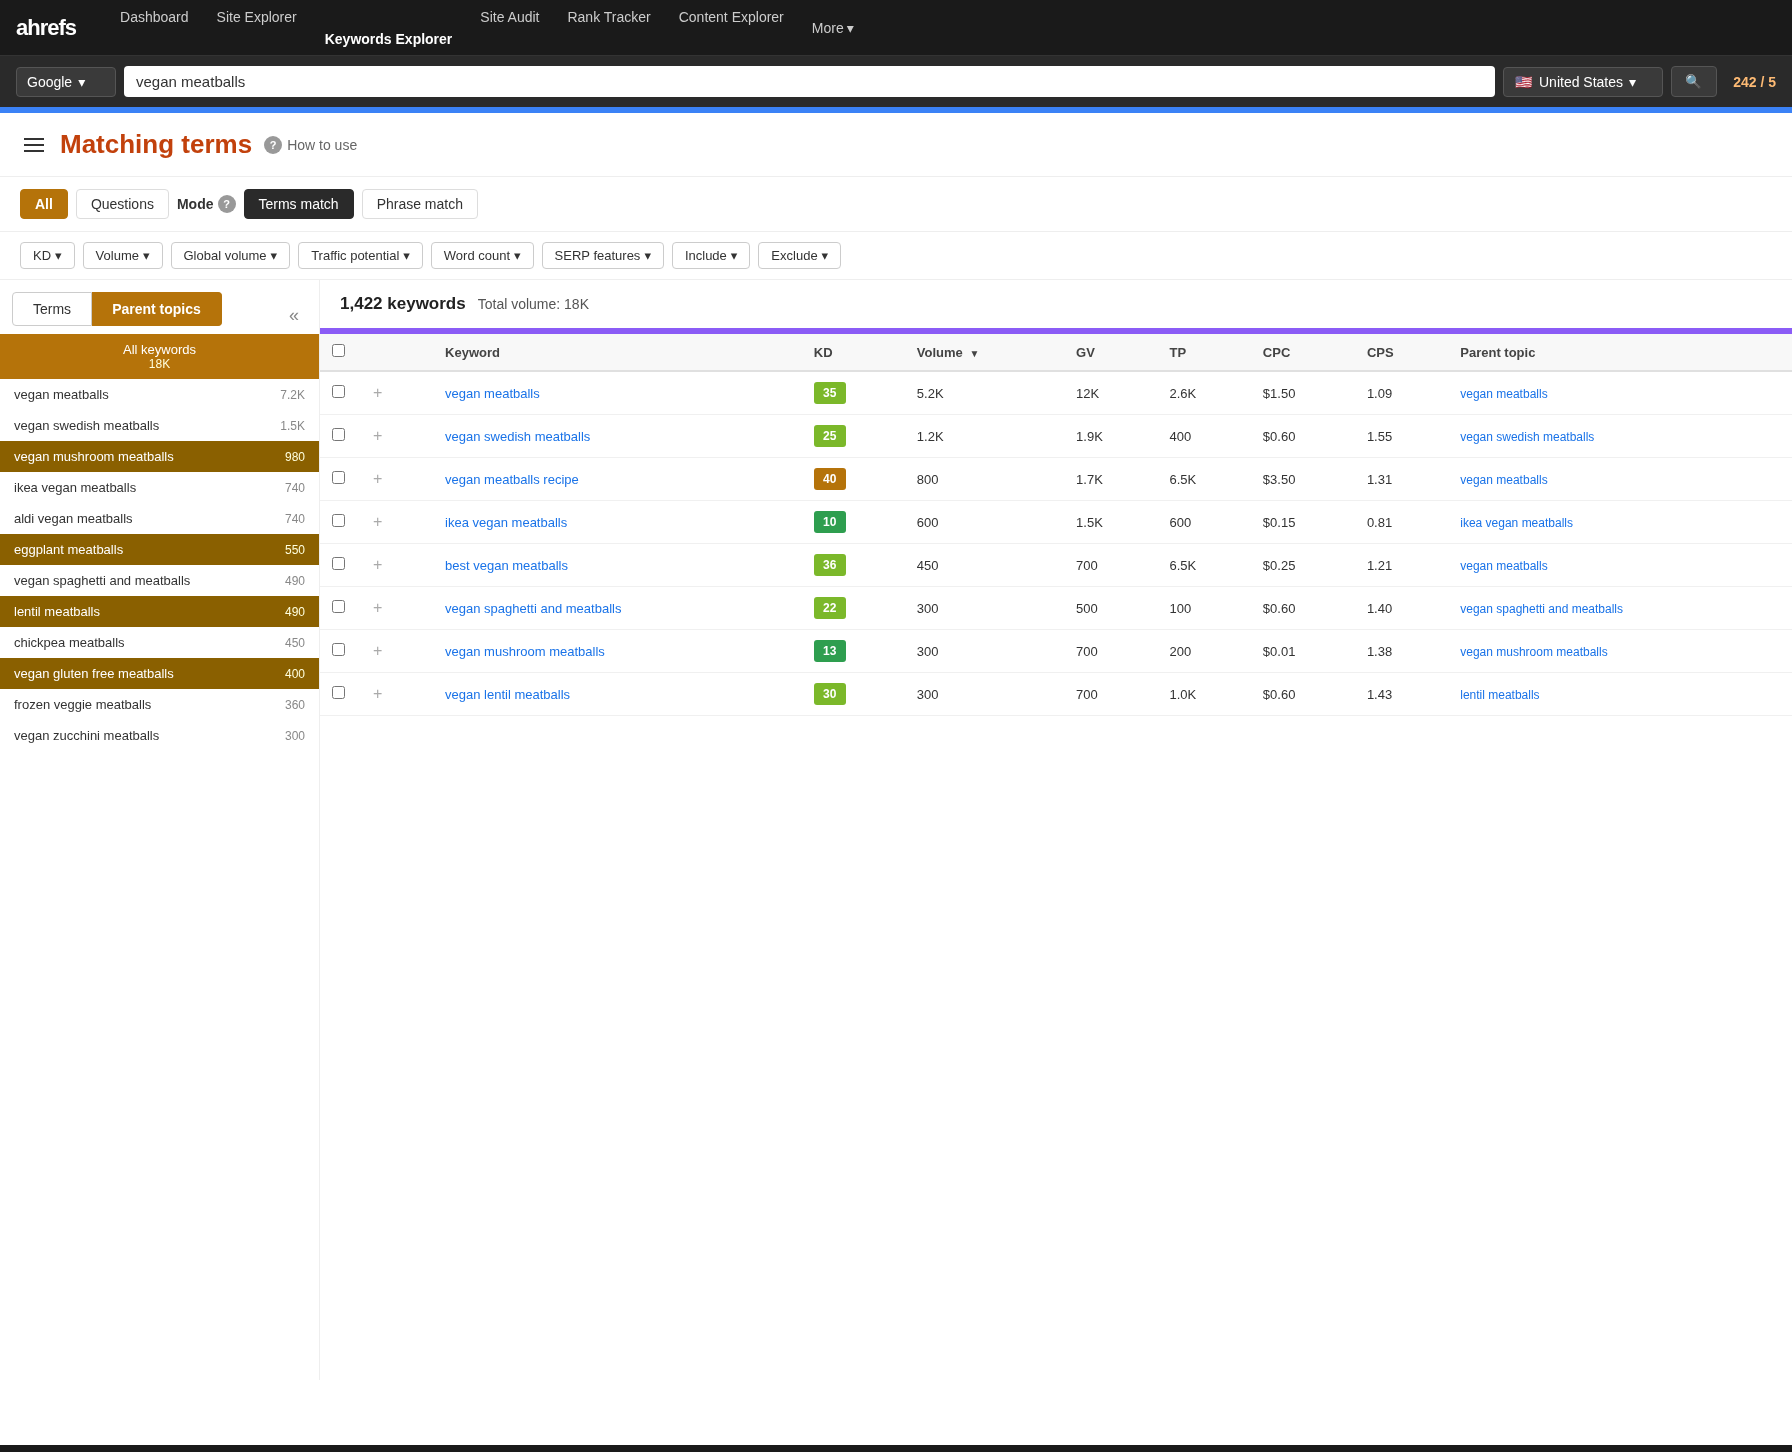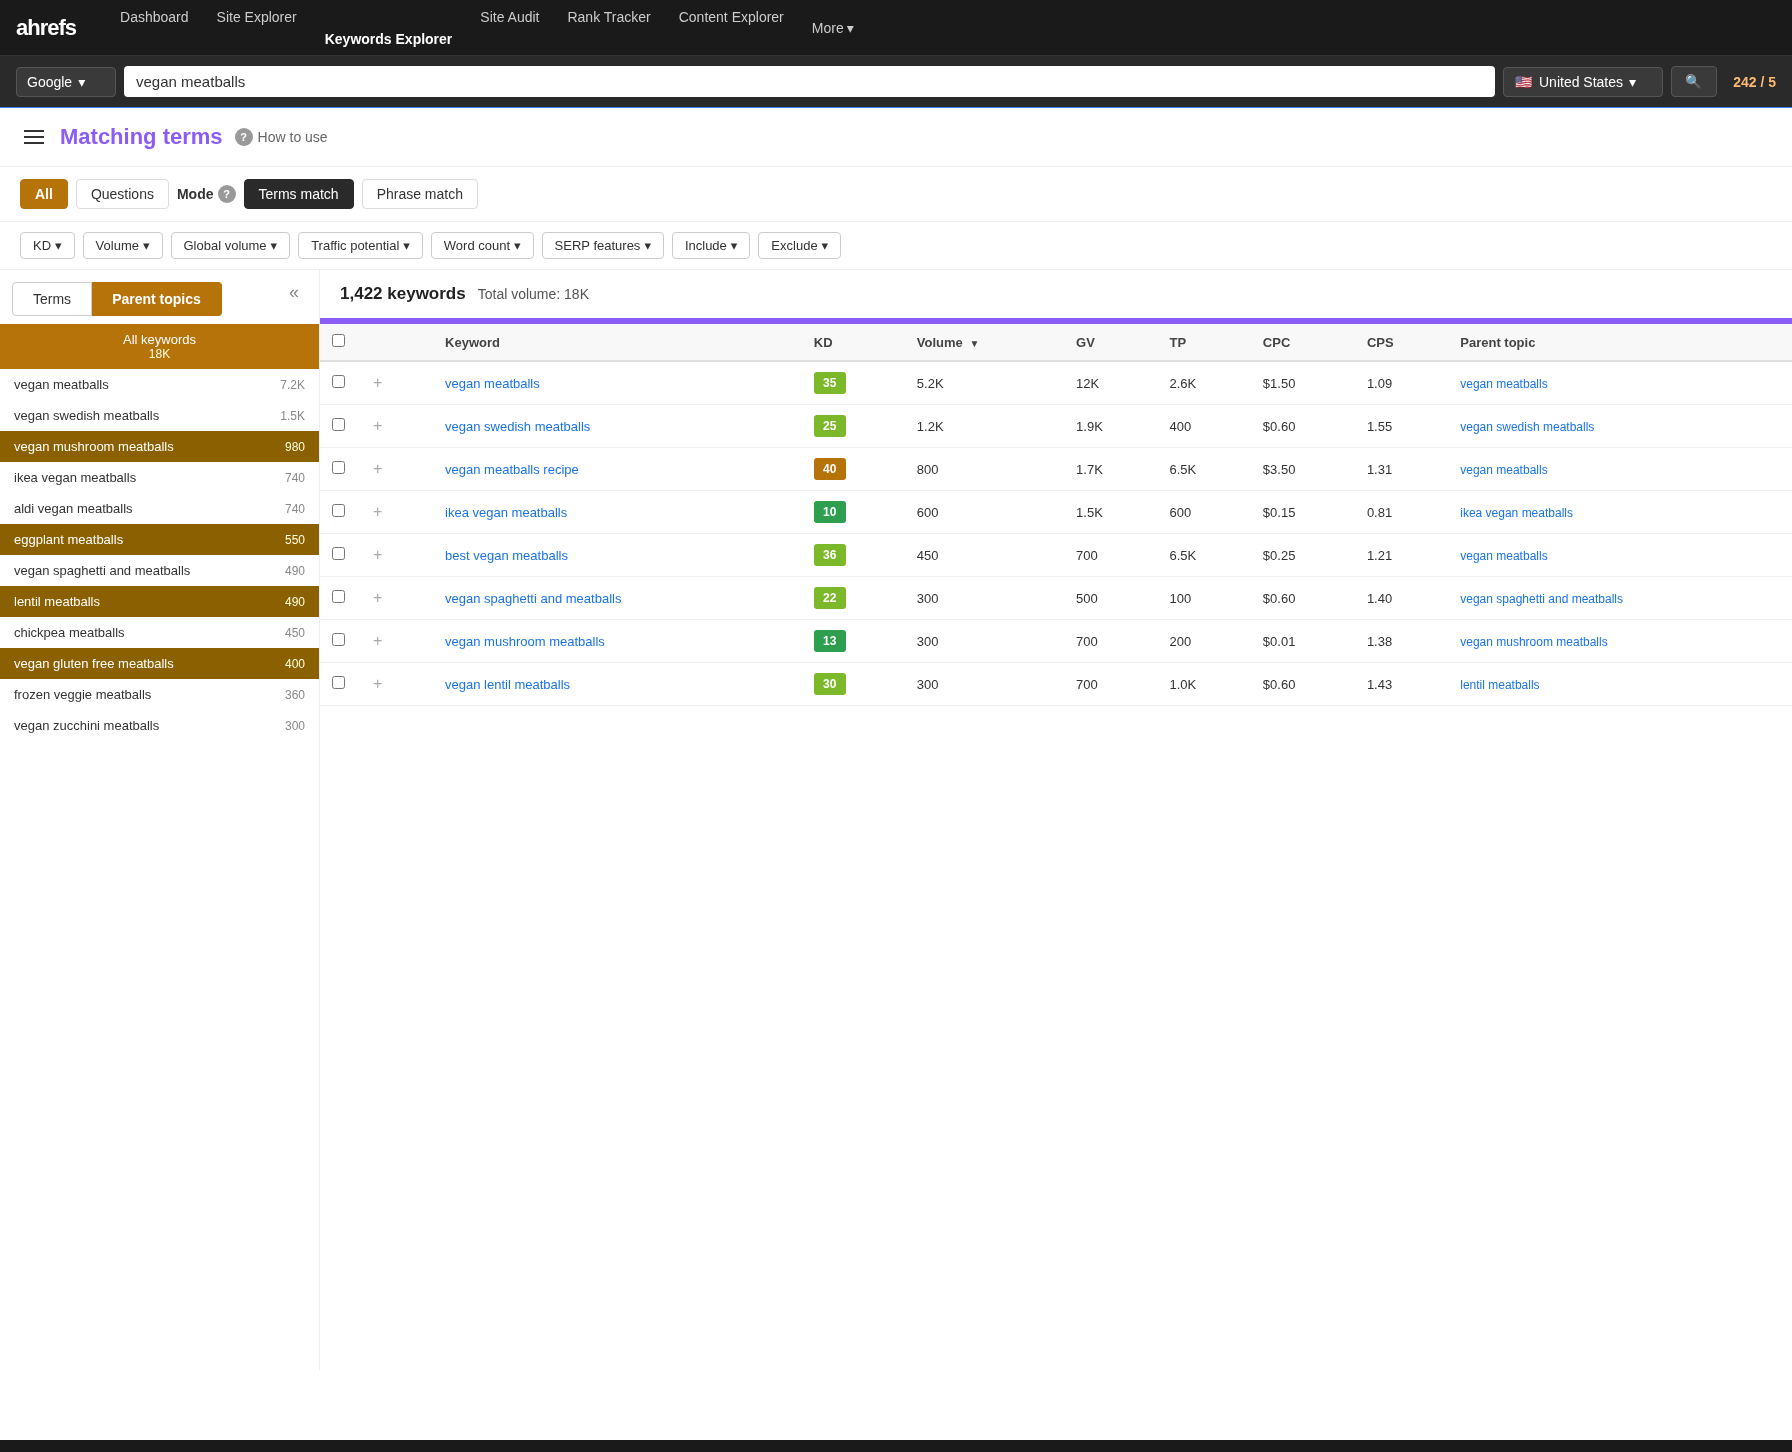--- a/index.html
+++ b/index.html
@@ -7,35 +7,35 @@
 
     
     .top-nav { background: #1a1a1a; display: flex; align-items: center; padding: 0 16px; height: 56px; border-bottom: 1px solid #333; }
     .logo { color: #f0a500; font-size: 22px; font-weight: 900; margin-right: 32px; letter-spacing: -1px; }
     .logo span { color: #fff; }
     .nav-links { display: flex; gap: 4px; }
     .nav-link { color: #ccc; text-decoration: none; padding: 6px 12px; border-radius: 4px; font-size: 14px; cursor: pointer; }
     .nav-link.active { color: #fff; font-weight: 600; margin-top: 22px; }
 
     
-    .search-bar { background: #2a2a2a; padding: 10px 16px; display: flex; align-items: center; gap: 8px; border-bottom: 1px solid #3b82f6; }
+    .search-bar { background: #2a2a2a; padding: 10px 16px; display: flex; align-items: center; gap: 8px; border-bottom: 6px solid #3b82f6; }
     .search-engine-select { background: #3a3a3a; border: 1px solid #555; color: #fff; padding: 6px 10px; border-radius: 4px; font-size: 14px; display: flex; align-items: center; gap: 6px; cursor: pointer; min-width: 100px; }
     .search-input { flex: 1; background: #fff; color: #333; padding: 7px 12px; border-radius: 4px; border: none; font-size: 15px; outline: none; }
     .country-select { background: #3a3a3a; border: 1px solid #555; color: #fff; padding: 6px 12px; border-radius: 4px; font-size: 14px; display: flex; align-items: center; gap: 6px; cursor: pointer; min-width: 160px; }
     .search-btn { background: #3a3a3a; border: 1px solid #555; color: #fff; padding: 7px 14px; border-radius: 4px; cursor: pointer; display: flex; align-items: center; }
     .result-count { color: #fdba74; font-size: 14px; margin-left: 8px; font-weight: bold; }
 
     
     .content { background: #fff; color: #333; min-height: calc(1452px - 120px); }
 
     
     .page-header { padding: 16px 20px; display: flex; align-items: center; gap: 12px; border-bottom: 1px solid #eee; }
     .hamburger { display: flex; flex-direction: column; gap: 4px; cursor: pointer; padding: 4px; }
     .hamburger span { display: block; width: 20px; height: 2px; background: #333; }
-    .page-title { font-size: 22px; font-weight: 700; color: #8b5cf6; }
+    .page-title { font-size: 26px; font-weight: 700; color: #c2410c; }
     .how-to-use { display: flex; align-items: center; gap: 5px; color: #666; font-size: 14px; cursor: pointer; }
     .help-icon { width: 18px; height: 18px; border-radius: 50%; background: #999; color: #fff; display: inline-flex; align-items: center; justify-content: center; font-size: 11px; font-weight: bold; }
 
     
     .mode-bar { padding: 12px 20px; display: flex; align-items: center; gap: 8px; border-bottom: 1px solid #eee; }
     .tab-btn { padding: 6px 14px; border-radius: 4px; border: 1px solid #ddd; background: #fff; color: #333; font-size: 14px; cursor: pointer; }
     .tab-btn.active-orange { background: #b5730a; border-color: #b5730a; color: #fff; font-weight: 600; }
     .tab-btn.active-dark { background: #2a2a2a; border-color: #2a2a2a; color: #fff; }
     .mode-label { font-weight: 600; color: #333; font-size: 14px; display: flex; align-items: center; gap: 4px; }
 
@@ -46,21 +46,21 @@
     
     .main-split { display: flex; min-height: 1100px; }
 
     
     .sidebar { width: 320px; border-right: 1px solid #eee; flex-shrink: 0; }
     .sidebar-tab { padding: 8px 20px; border: 1px solid #ccc; font-size: 14px; cursor: pointer; }
     .sidebar-tab:first-child { border-radius: 4px 0 0 4px; }
     .sidebar-tab:last-child { border-radius: 0 4px 4px 0; border-left: none; }
     .sidebar-tab.active { background: #b5730a; border-color: #b5730a; color: #fff; font-weight: 600; }
     .sidebar-collapse { margin-left: auto; display: flex; align-items: center; padding: 0 8px; cursor: pointer; color: #888; font-size: 18px; }
-    .sidebar-tabs-row { display: flex; align-items: flex-start; padding: 12px 12px 0; }
+    .sidebar-tabs-row { display: flex; align-items: flex-end; padding: 12px 12px 0; }
 
     .sidebar-item { display: flex; justify-content: space-between; align-items: center; padding: 8px 14px; cursor: pointer; font-size: 13px; }
     .sidebar-item.active-orange { background: #b5730a; color: #fff; flex-direction: column; }
     .sidebar-item.active-gold { background: #8a6000; color: #fff; }
     .sidebar-item .kw-name { flex: 1; }
     .sidebar-item .kw-count { color: #888; font-size: 12px; }
     .sidebar-item.active-orange .kw-count, .sidebar-item.active-gold .kw-count { color: #ffd; }
 
     
     .table-area { flex: 1; padding: 0; overflow-x: auto; }

